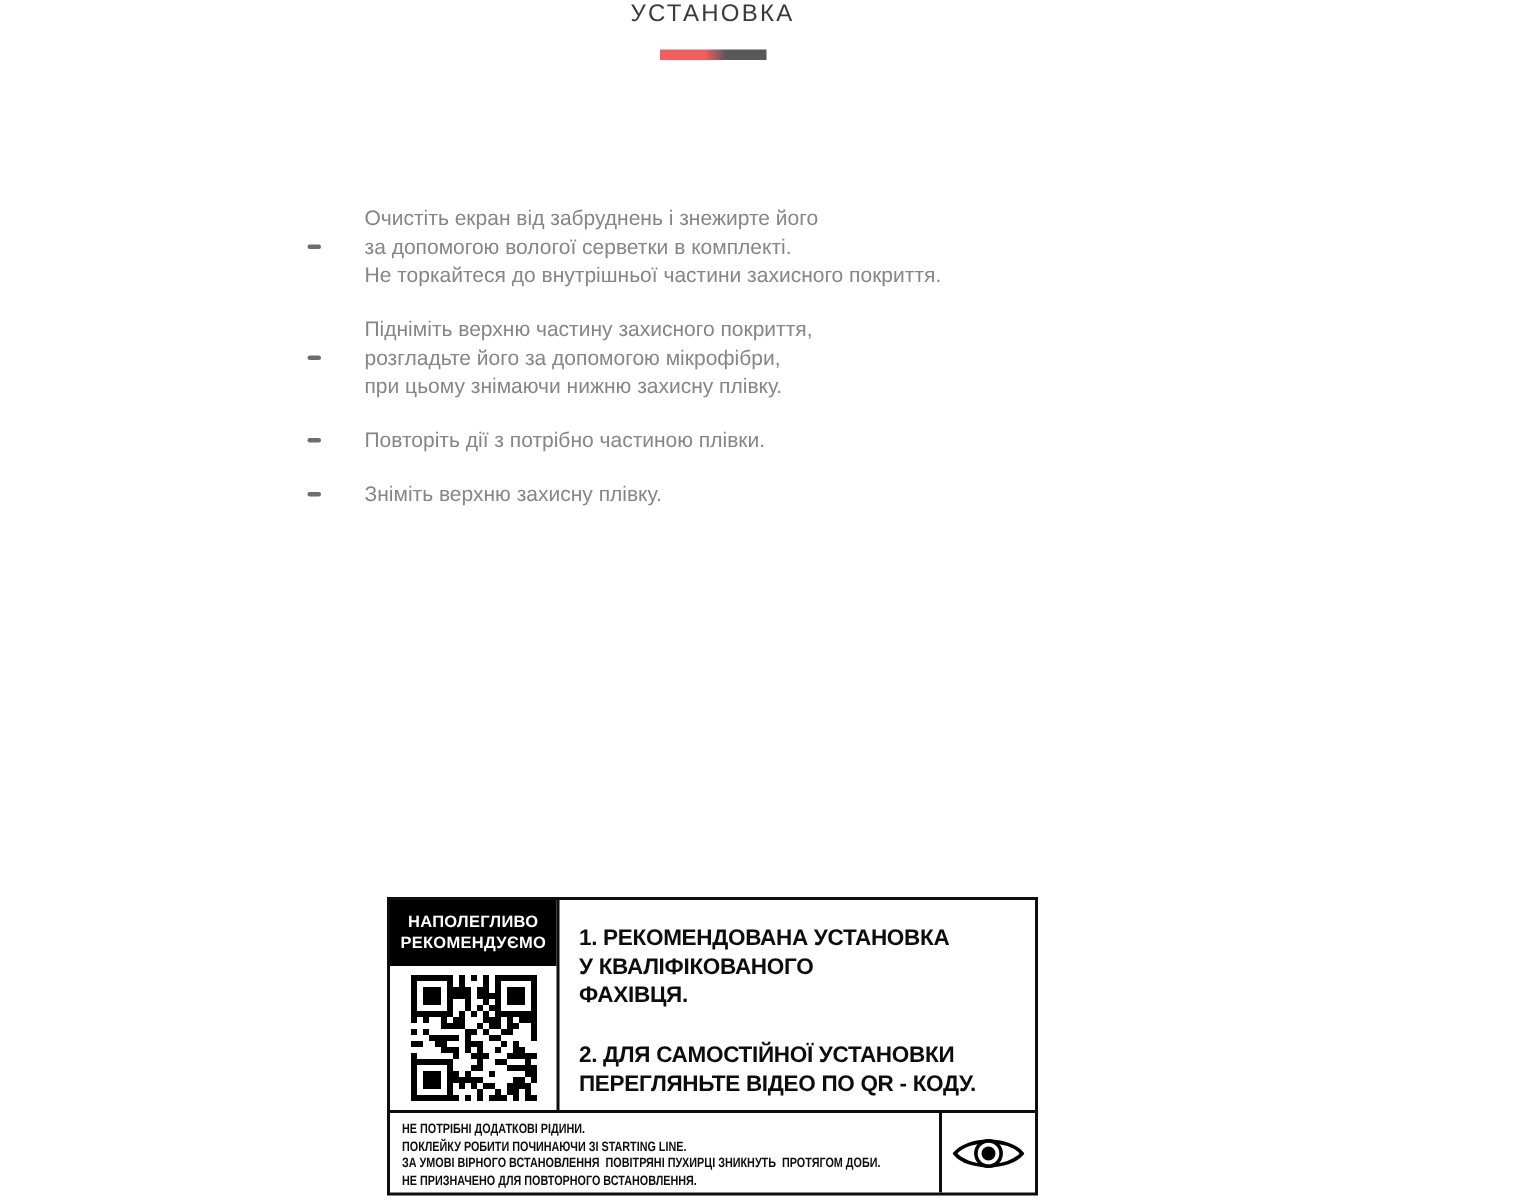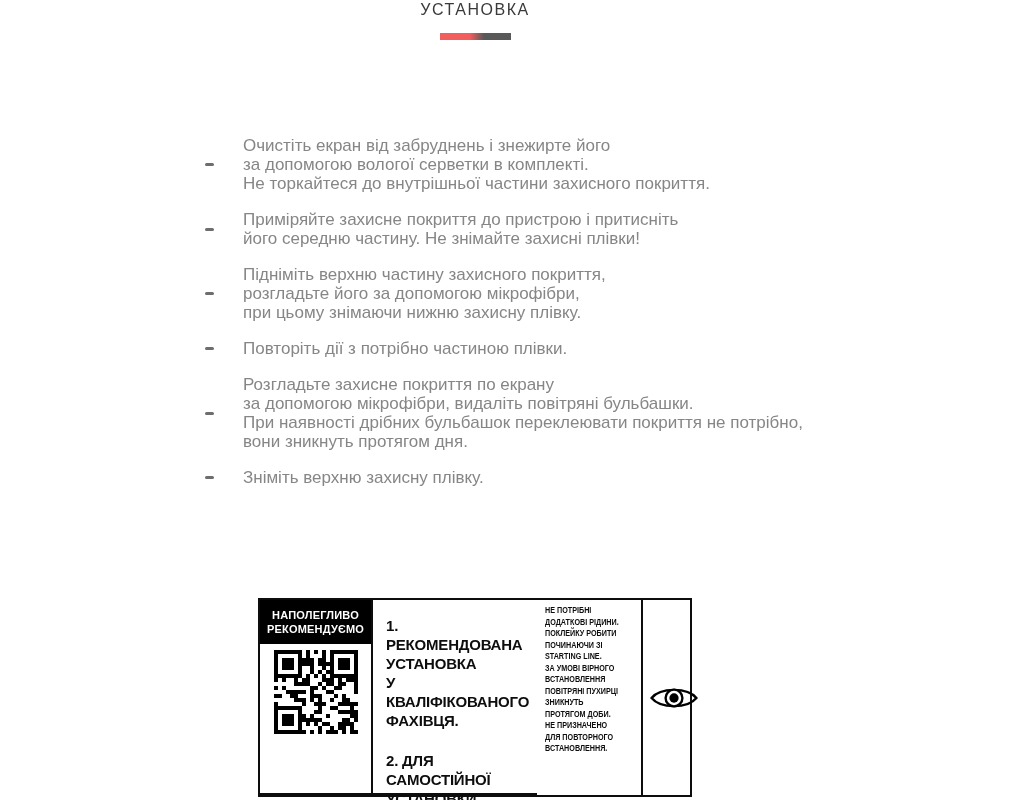--- a/index.html
+++ b/index.html
@@ -35,30 +35,30 @@
     margin: 0 0 17px 0;
   }
   .dash {
     flex: 0 0 auto;
     width: 9px; height: 3px; border-radius: 2px;
     background: #6d6d6d;
     margin-right: 29px;
   }
   .step-text {
     white-space: pre-line;
-    font-size: 17px; line-height: 19px;
+    font-size: 14px; line-height: 19px;
     color: #868686;
   }
 
   
   .rec-box {
     position: absolute; left: 258px; top: 598px;
     width: 430px; height: 195px;
     border: 2px solid #0d0d0d;
-    display: flex; flex-direction: row;
+    display: flex; flex-direction: column;
     background: #ffffff;
   }
   .rec-top { flex: 1 1 auto; display: flex; border-bottom: 2px solid #0d0d0d; min-height: 0; }
   .qr-cell {
     flex: 0 0 111px; width: 111px;
     border-right: 2px solid #0d0d0d;
     display: flex; flex-direction: column; align-items: center;
   }
   .qr-badge {
     width: 100%; background: #000000; color: #ffffff;
@@ -96,42 +96,30 @@
     <h1 class="page-title">УСТАНОВКА</h1>
     <div class="title-divider"></div>
   </div>
 
   <ul class="steps">
       <li>
         <span class="dash"></span>
         <span class="step-text">Очистіть екран від забруднень і знежирте його
 за допомогою вологої серветки в комплекті.
 Не торкайтеся до внутрішньої частини захисного покриття.</span>
-      </li>
-      <li>
-        <span class="dash"></span>
-        <span class="step-text">Приміряйте захисне покриття до пристрою і притисніть
-його середню частину. Не знімайте захисні плівки!</span>
       </li>
       <li>
         <span class="dash"></span>
         <span class="step-text">Підніміть верхню частину захисного покриття,
 розгладьте його за допомогою мікрофібри,
 при цьому знімаючи нижню захисну плівку.</span>
       </li>
       <li>
         <span class="dash"></span>
         <span class="step-text">Повторіть дії з потрібно частиною плівки.</span>
-      </li>
-      <li>
-        <span class="dash"></span>
-        <span class="step-text">Розгладьте захисне покриття по екрану
-за допомогою мікрофібри, видаліть повітряні бульбашки.
-При наявності дрібних бульбашок переклеювати покриття не потрібно,
-вони зникнуть протягом дня.</span>
       </li>
       <li>
         <span class="dash"></span>
         <span class="step-text">Зніміть верхню захисну плівку.</span>
       </li>
     </ul>
 
   <div class="rec-box">
     <div class="rec-top">
       <div class="qr-cell">

